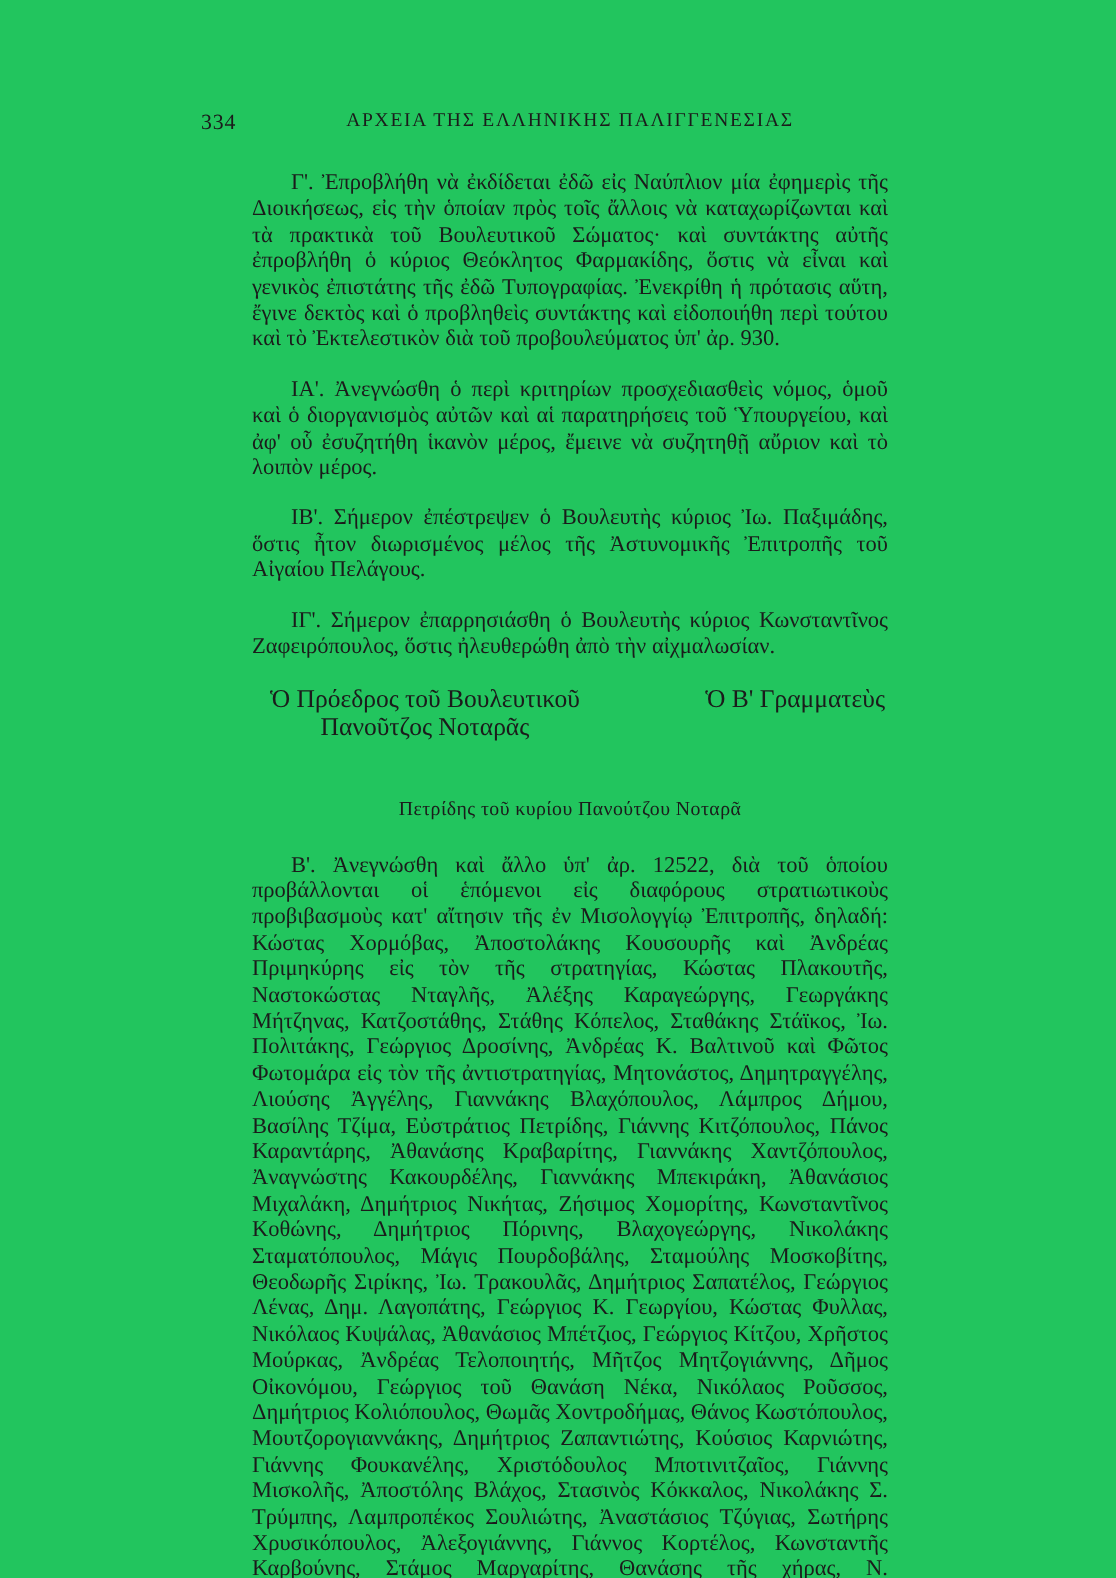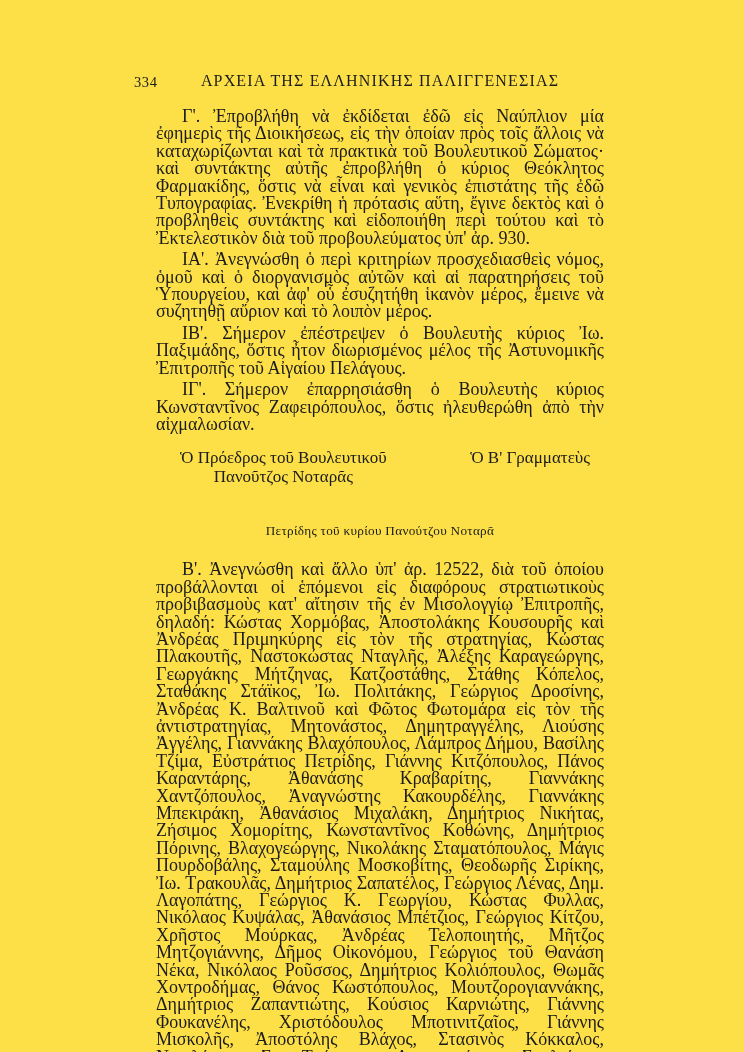--- a/index.html
+++ b/index.html
@@ -14,21 +14,21 @@
     position: relative;
     overflow: hidden;
     font-family: "Liberation Serif", "DejaVu Serif", serif;
     color: #1b1b1b;
   }
   .page {
     position: absolute;
     left: 0; top: 0;
     width: 744px;
     height: 1052px;
-    background: #fde047;
+    background: #22c55e;
   }
   .content {
     position: absolute;
     left: 152px;
     top: 72px;
     width: 456px;
   }
   
   .runhead {
     position: relative;
@@ -37,31 +37,31 @@
   }
   .folio {
     position: absolute;
     left: -18px;
     top: 2px;
     font-size: 14.5px;
     letter-spacing: .6px;
   }
   .runhead-title {
     text-align: center;
-    font-size: 16px;
+    font-size: 13px;
     letter-spacing: 1.15px;
     white-space: nowrap;
   }
   
   .para {
-    font-size: 18px;
+    font-size: 15px;
     line-height: 17.4px;
     text-align: justify;
     text-justify: inter-word;
-    margin: 4px;
+    margin: 16px;
     text-indent: 26px;
     hyphens: none;
   }
   .para.tight {
     word-spacing: -0.3px;
   }
   
   .signatures {
     margin-top: 16px;
     display: flex;

